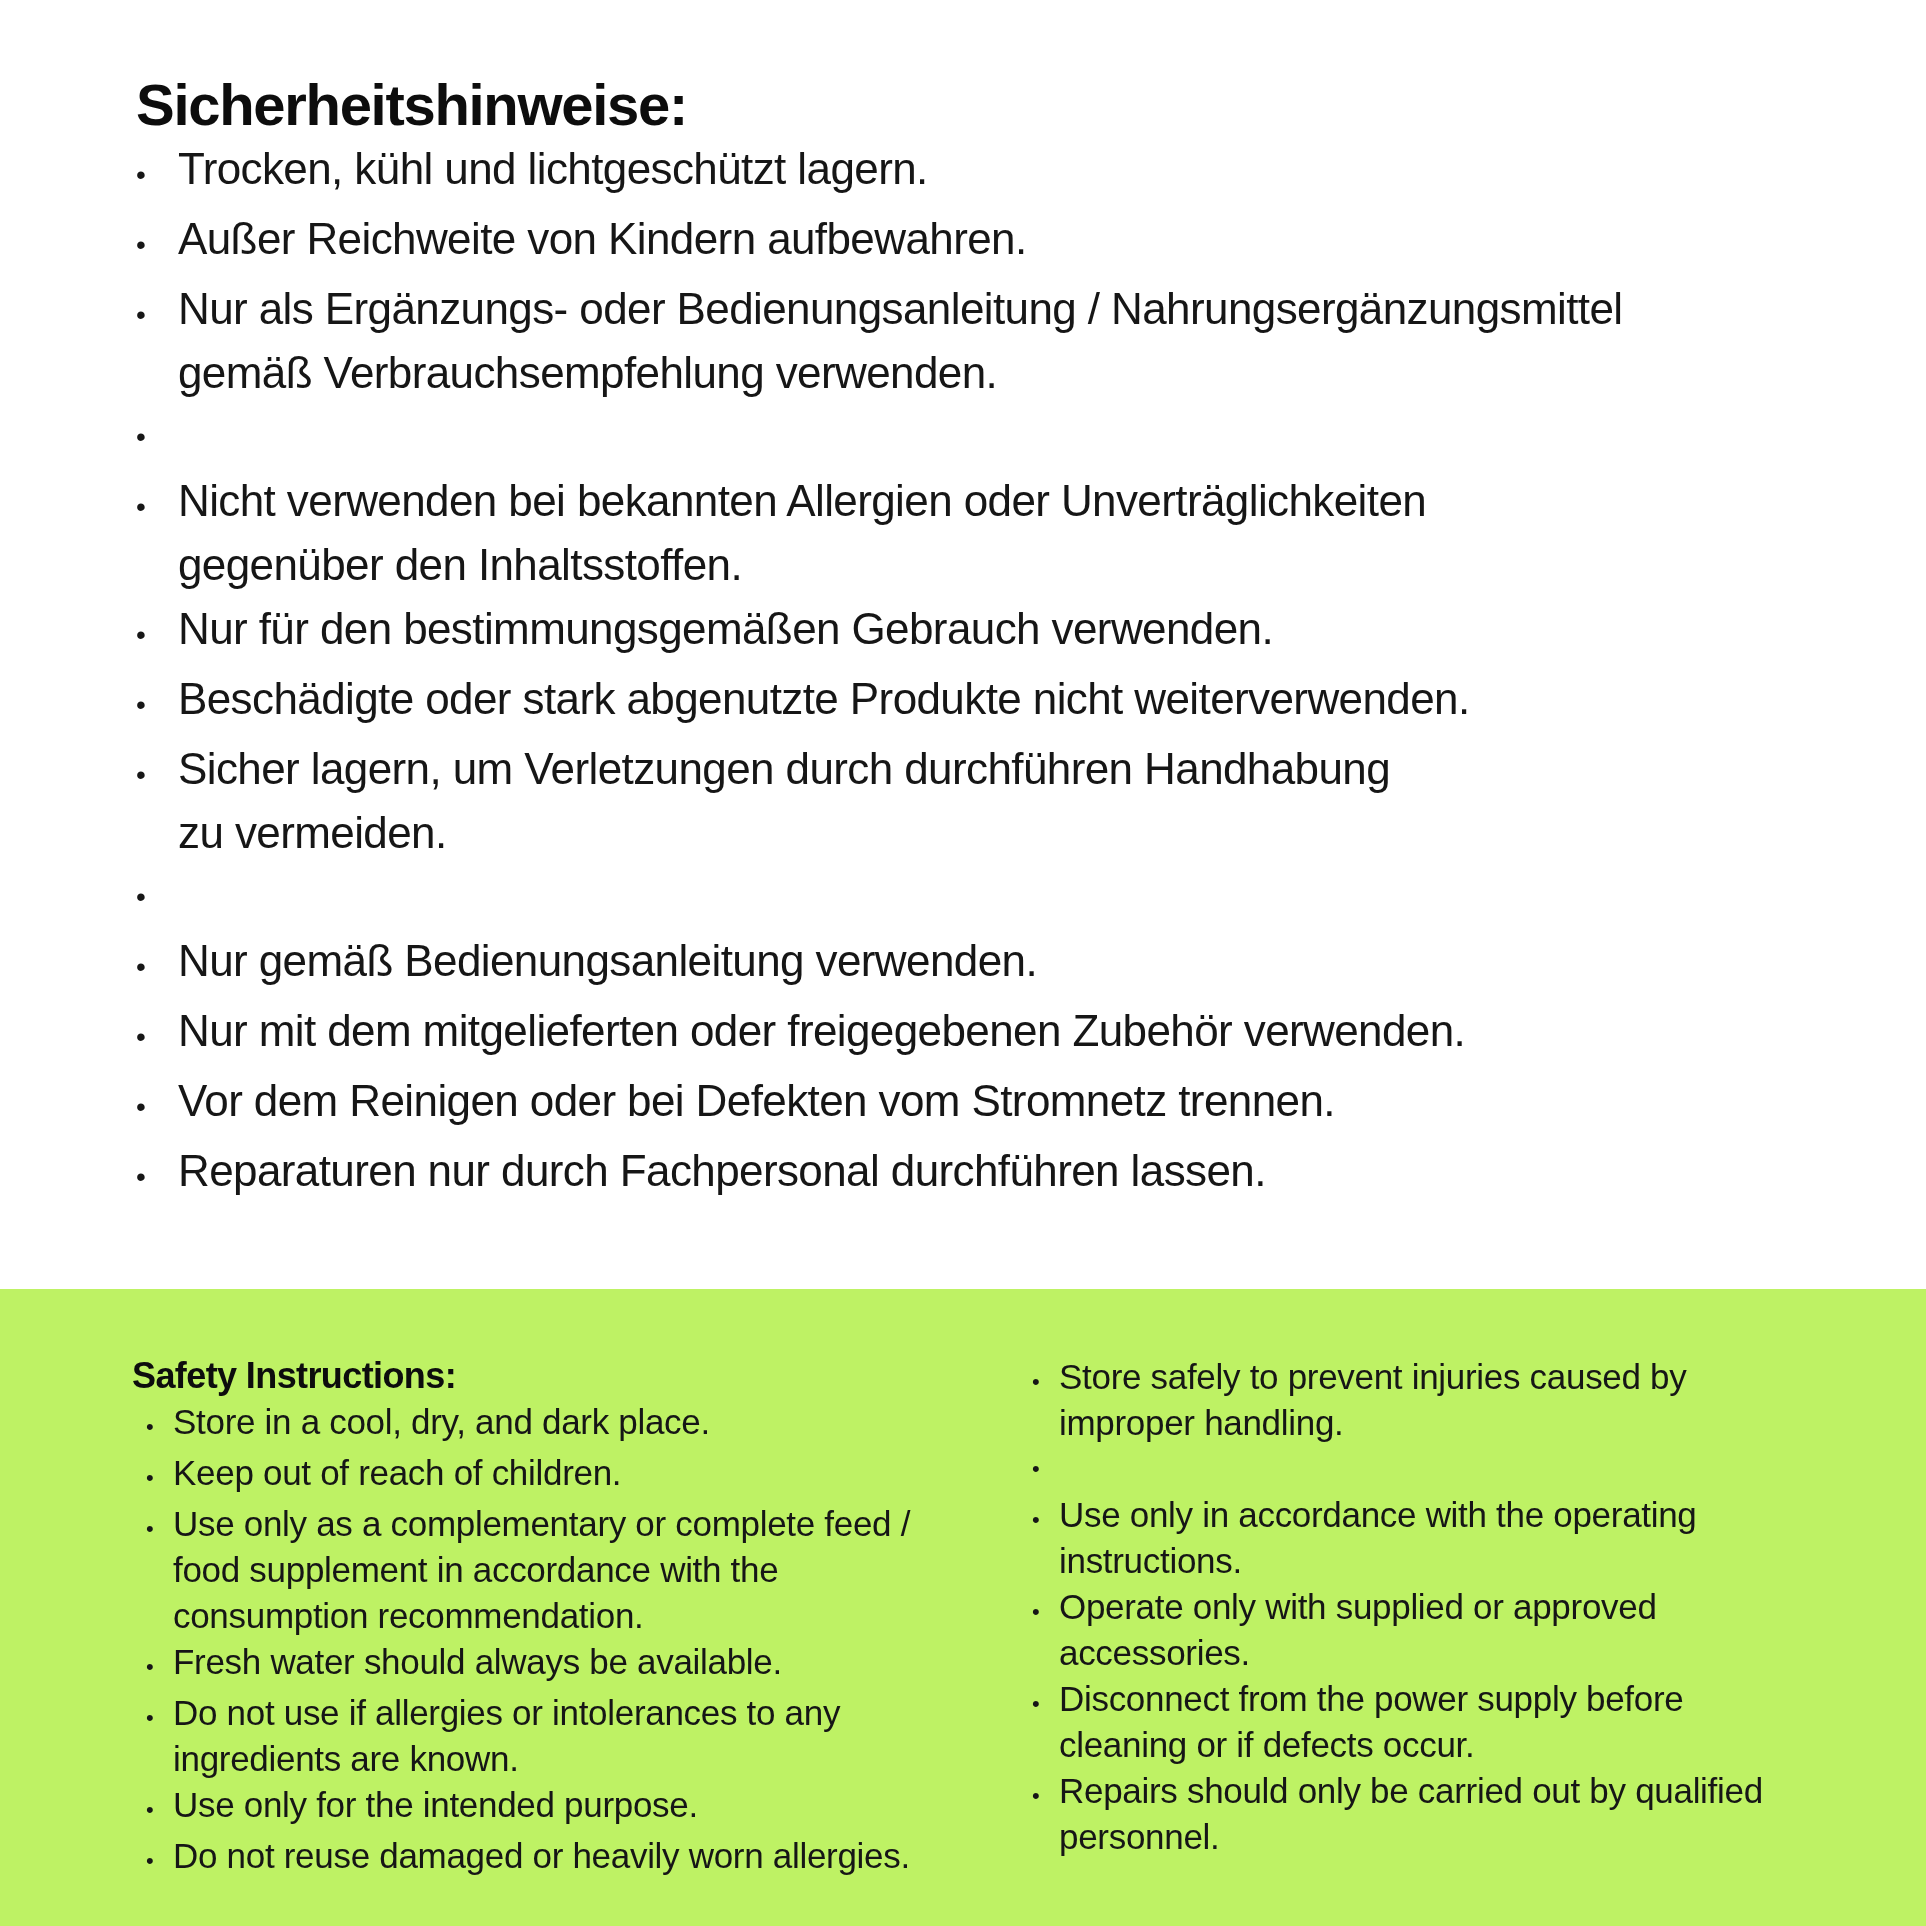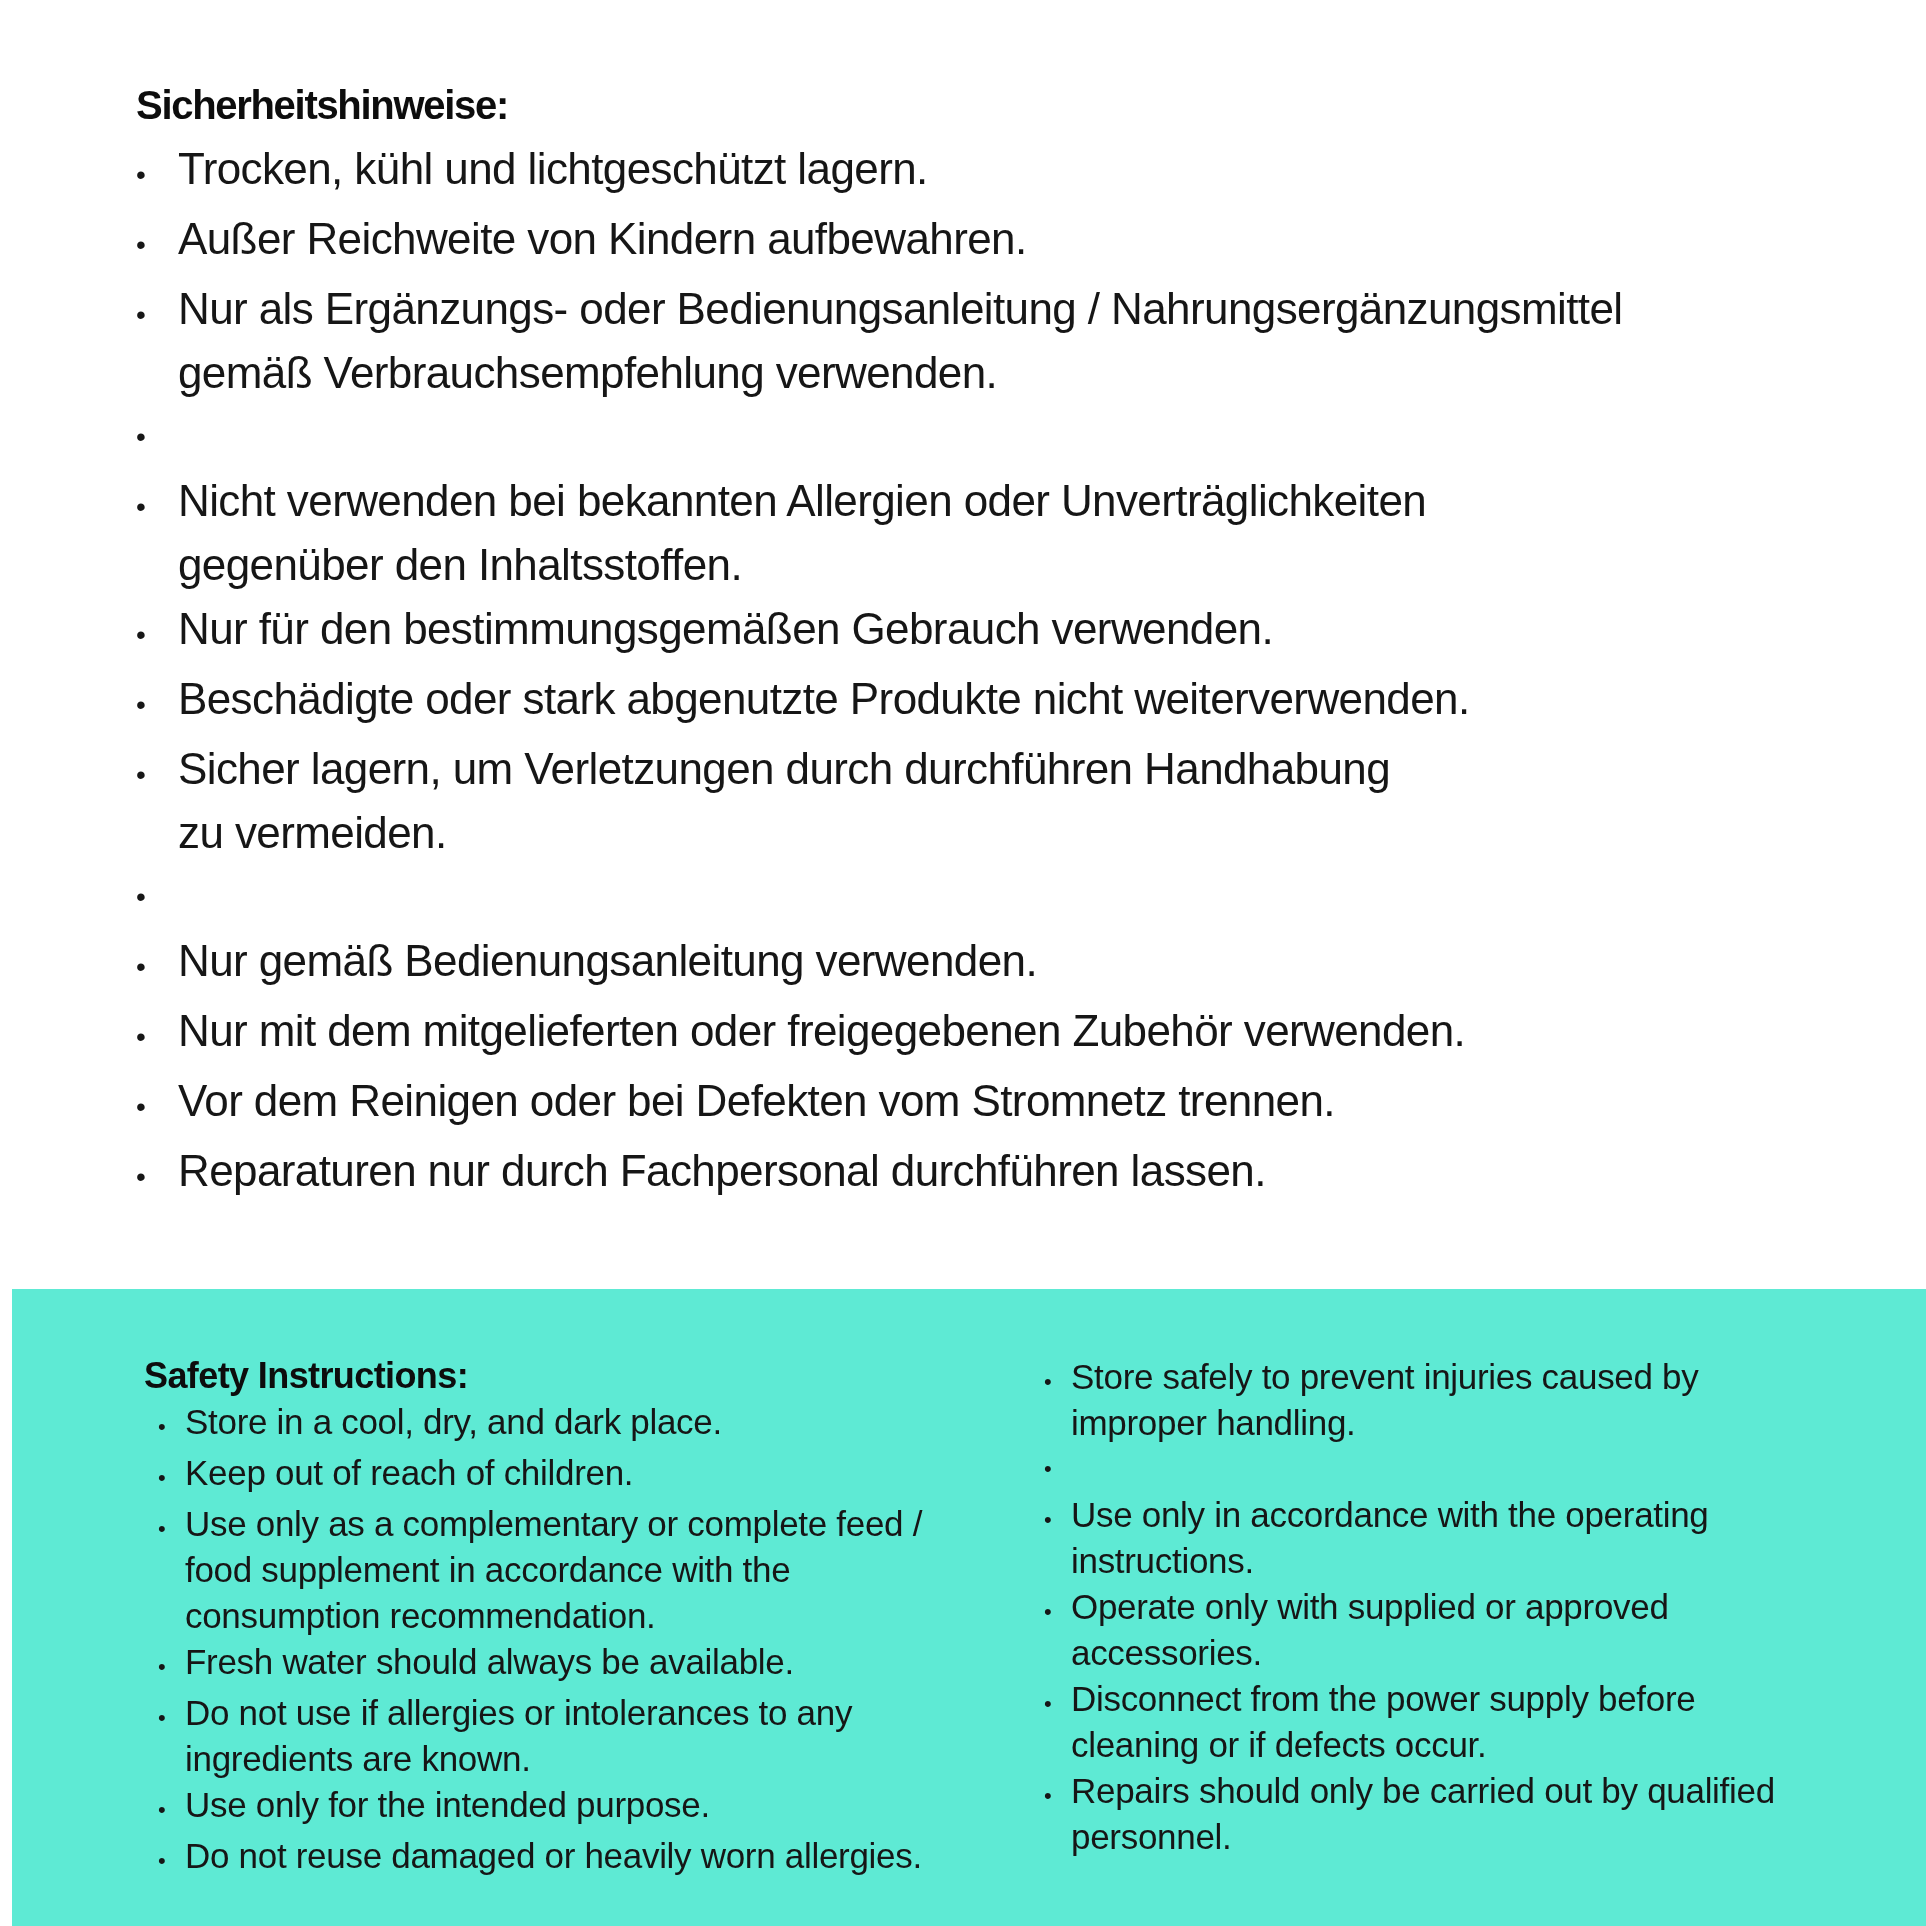--- a/index.html
+++ b/index.html
@@ -20,21 +20,21 @@
   .de-section {
     position: absolute;
     top: 0; left: 0; right: 0;
     height: 1289px;
     background: #ffffff;
     padding: 73px 58px 0 136px;
     box-sizing: border-box;
   }
   .de-title {
     margin: 0;
-    font-size: 40px;
+    font-size: 58px;
     font-weight: 700;
     line-height: 64px;
     letter-spacing: -1.3px;
     color: #0d0d0d;
   }
   ul.blist {
     list-style: none;
     margin: 0;
     padding: 0;
   }
@@ -62,26 +62,25 @@
   .txt {
     flex: 1 1 auto;
     white-space: pre-line;
     color: #161616;
   }
 
   
   .en-section {
     position: absolute;
     top: 1289px; left: 0; right: 0; bottom: 0;
-    background: #5eead4;
+    background: #bef264;
     padding: 64px 58px 0 132px;
     box-sizing: border-box;
     display: flex;
     align-items: flex-start;
-    margin-left: 12px;
   }
   .en-col-left {
     flex: 0 0 860px;
     margin-right: 40px;
   }
   .en-col-right {
     flex: 1 1 auto;
   }
   .en-title {
     margin: 0;

